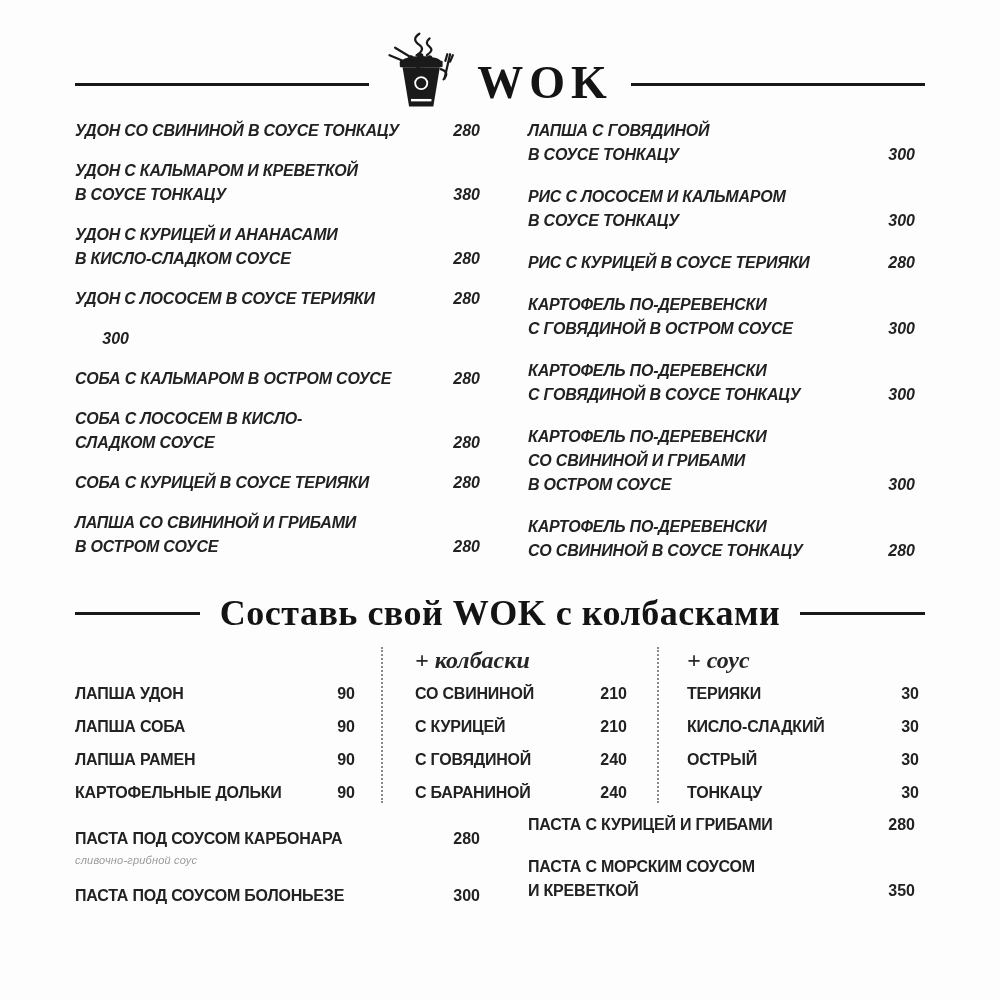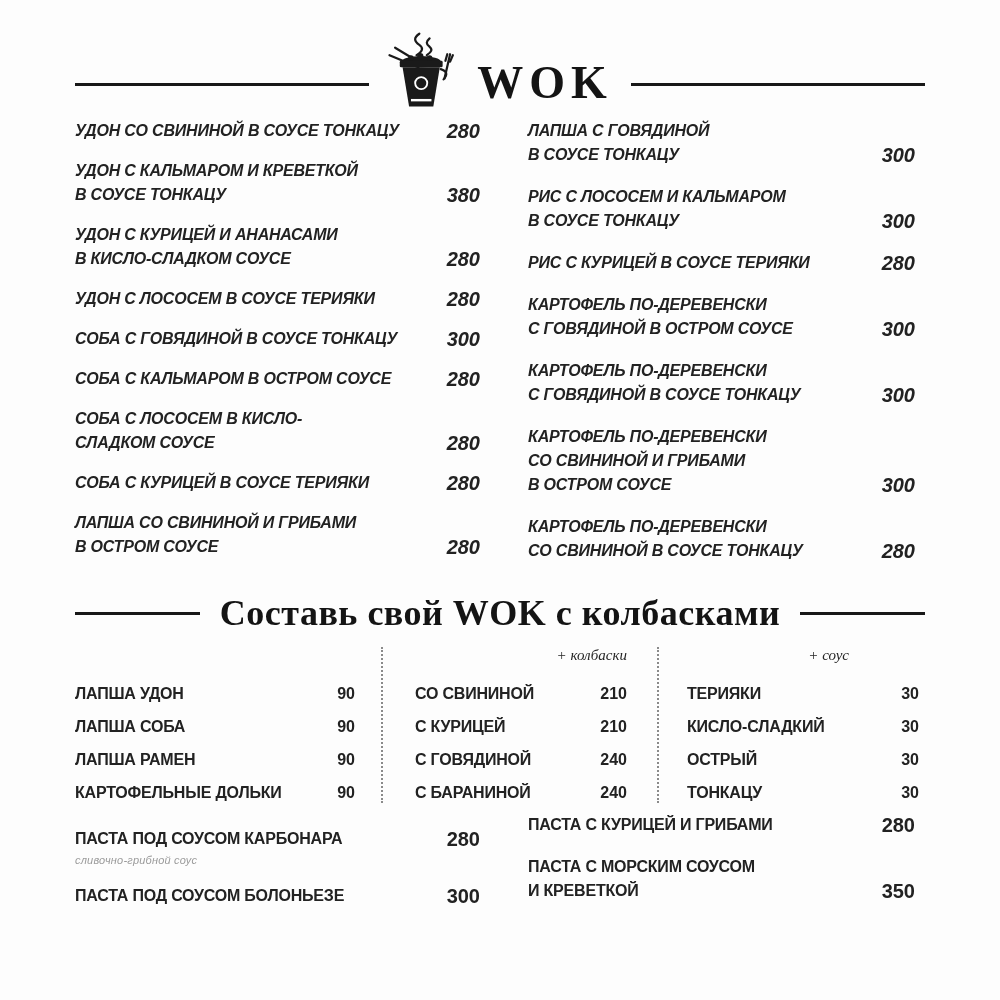--- a/index.html
+++ b/index.html
@@ -28,30 +28,30 @@
   
   .wok-grid{display:flex;margin:5px 75px 0;font-style:italic;}
   .col-left{width:405px;margin-right:48px;}
   .col-right{flex:1;padding-right:10px;}
   .mi{display:flex;align-items:flex-end;margin-bottom:16px;}
   .mi:last-child{margin-bottom:0;}
   .mi-n{
     flex:1;font-size:16px;line-height:24px;letter-spacing:-0.2px;
     white-space:pre-line;font-weight:700;color:#222;
   }
-  .mi-p{min-width:46px;text-align:right;font-size:20px;line-height:24px;font-weight:700;color:#222;padding-left:8px;}
+  .mi-p{min-width:46px;text-align:right;font-size:16px;line-height:24px;font-weight:700;color:#222;padding-left:8px;}
   
   .builder{display:flex;margin:4px 75px 0;padding-top:4px;}
   .b-col{box-sizing:border-box;}
   .b1{width:306px;padding-right:26px;}
   .b2{width:276px;padding-left:32px;padding-right:30px;border-left:2px dotted #8a8a8a;}
   .b3{flex:1;padding-left:28px;padding-right:6px;border-left:2px dotted #8a8a8a;}
   .b-head{
-    height:30px;margin-bottom:6px;text-align:right;
-    font-family:"Liberation Serif", serif;font-style:italic;font-size:15px;color:#262626;
+    height:30px;margin-bottom:6px;text-align:left;
+    font-family:"Liberation Serif", serif;font-style:italic;font-size:24px;color:#262626;font-weight:bold;
   }
   .b3 .b-head{padding-right:70px;}
   .cr{display:flex;justify-content:space-between;align-items:flex-end;margin-bottom:12px;}
   .cr:last-child{margin-bottom:0;}
   .cr-n{font-size:16px;line-height:21px;font-weight:700;letter-spacing:-0.2px;color:#222;}
   .cr-p{font-size:16px;line-height:21px;font-weight:700;color:#222;text-align:right;padding-left:8px;}
   
   .pasta-grid{display:flex;margin:10px 75px 0;align-items:center;}
   .pi{margin-bottom:14px;}
   .pi:last-child{margin-bottom:0;}
@@ -106,21 +106,20 @@
       <div class="mi">
         <div class="mi-n">УДОН С КУРИЦЕЙ И АНАНАСАМИ
 В КИСЛО-СЛАДКОМ СОУСЕ</div>
         <div class="mi-p">280</div>
       </div>
       <div class="mi">
         <div class="mi-n">УДОН С ЛОСОСЕМ В СОУСЕ ТЕРИЯКИ</div>
         <div class="mi-p">280</div>
       </div>
       <div class="mi">
-        <div class="mi-n">СОБА С ГОВЯДИНОЙ В СОУСЕ ТОНКАЦУ</div>
         <div class="mi-p">300</div>
       </div>
       <div class="mi">
         <div class="mi-n">СОБА С КАЛЬМАРОМ В ОСТРОМ СОУСЕ</div>
         <div class="mi-p">280</div>
       </div>
       <div class="mi">
         <div class="mi-n">СОБА С ЛОСОСЕМ В КИСЛО-
 СЛАДКОМ СОУСЕ</div>
         <div class="mi-p">280</div>

